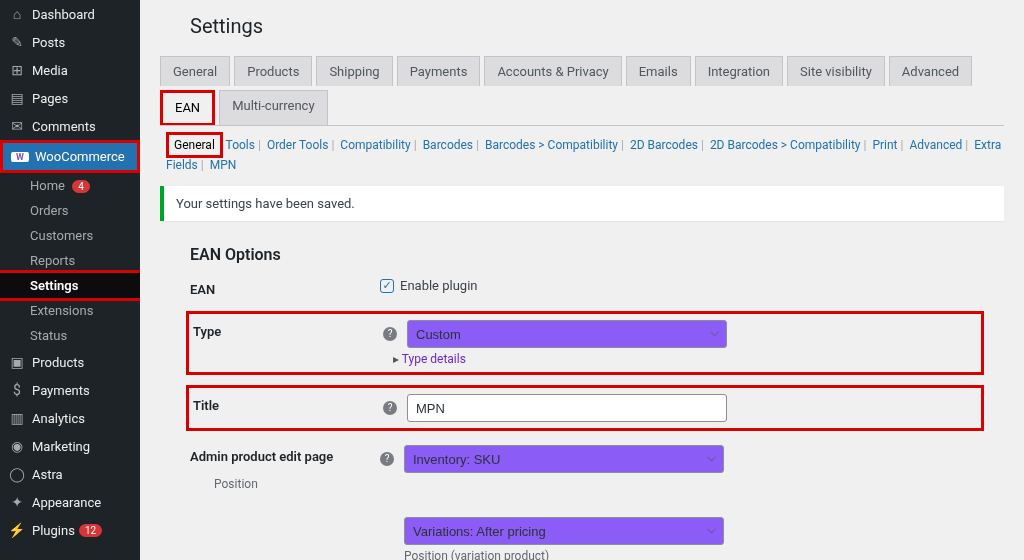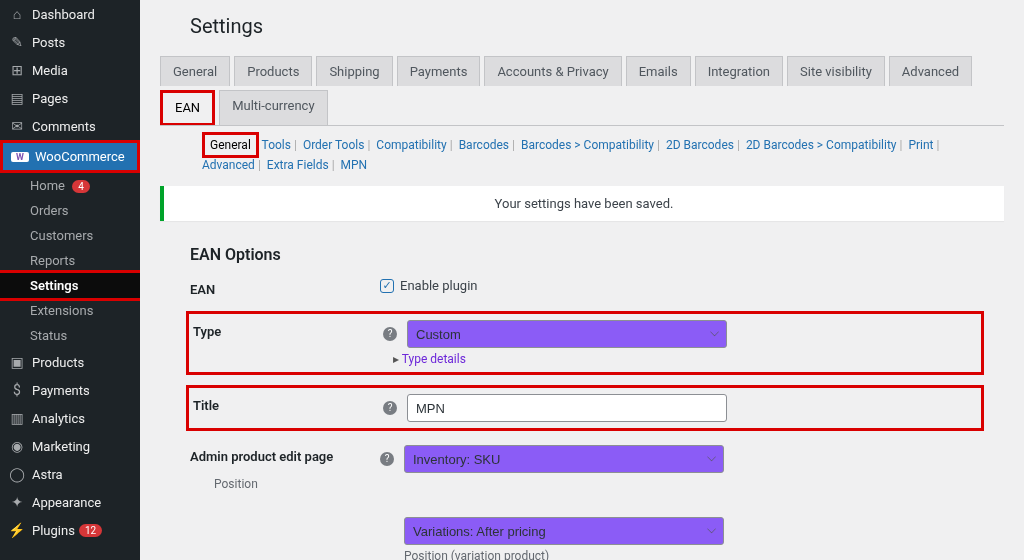--- a/index.html
+++ b/index.html
@@ -19,27 +19,27 @@
   
   .content { flex: 1; background: #f0f0f1; padding: 0 20px 20px 20px; overflow: auto; }
   h1.page-title { font-size: 20px; font-weight: 400; padding: 14px 0 18px 30px; color: #1d2327; }
 
   .nav-tabs { border-bottom: 1px solid #c3c4c7; display: flex; flex-wrap: wrap; gap: 4px; padding-left: 0; }
   .nav-tabs .tab { background: #dcdcde; border: 1px solid #c3c4c7; border-bottom: none; padding: 7px 12px; color: #50575e; font-size: 13px; cursor: pointer; }
   .nav-tabs .tab.active { background: #f0f0f1; color: #000; border-bottom: 1px solid #f0f0f1; margin-bottom: -1px; }
   .tab-ean-box { border: 3px solid #d90000; padding: 0; }
   .tab-ean-box .tab { border: none; }
 
-  .subtabs { padding: 6px 0 6px 6px; font-size: 12px; color: #2271b1; margin-left: 36px; }
+  .subtabs { padding: 6px 0 6px 6px; font-size: 12px; color: #2271b1; }
   .subtabs a { color: #2271b1; text-decoration: none; cursor: pointer; }
   .subtabs .sep { color: #aaa; padding: 0 3px; }
   .subtabs .cur { color: #000; }
   .gen-hl { border: 3px solid #d90000; padding: 3px 5px; display: inline-block; }
 
-  .notice { background: #fff; border-left: 4px solid #00a32a; padding: 10px 12px; margin: 8px 0 18px 0; font-size: 13px; color: #3c434a; box-shadow: 0 1px 1px rgba(0,0,0,.04); text-align: center; }
+  .notice { background: #fff; border-left: 4px solid #00a32a; padding: 10px 12px; margin: 8px 0 18px 0; font-size: 13px; color: #3c434a; box-shadow: 0 1px 1px rgba(0,0,0,.04); }
 
   h2.section { font-size: 16px; font-weight: 600; padding: 6px 0 14px 30px; color: #1d2327; }
 
   .form-row { display: flex; align-items: flex-start; margin-bottom: 14px; }
   .form-row .label { width: 190px; padding-left: 0px; padding-top: 4px; font-weight: 600; color: #1d2327; font-size: 13px; }
   .form-row .ctrl { flex: 0 0 auto; display: flex; align-items: center; }
   .help-ic { width: 14px; height: 14px; border-radius: 50%; background: #787c82; color: #fff; font-size: 10px; text-align: center; line-height: 14px; margin-right: 10px; }
   .chk { width: 14px; height: 14px; border: 1px solid #2271b1; border-radius: 3px; display: inline-flex; align-items: center; justify-content: center; margin-right: 6px; color: #2271b1; font-size: 11px; }
   select, input[type=text].field { width: 320px; height: 28px; border: 1px solid #8c8f94; border-radius: 3px; padding: 2px 8px; font-size: 13px; background: #fff; color: #2c3338; }
   select { appearance: none; background: #8b5cf6; }

